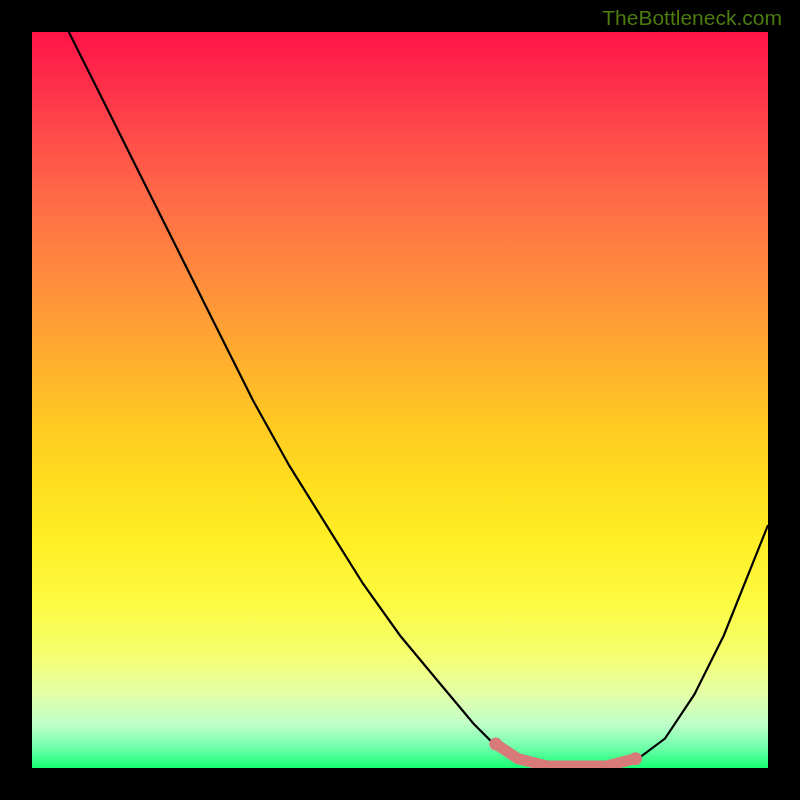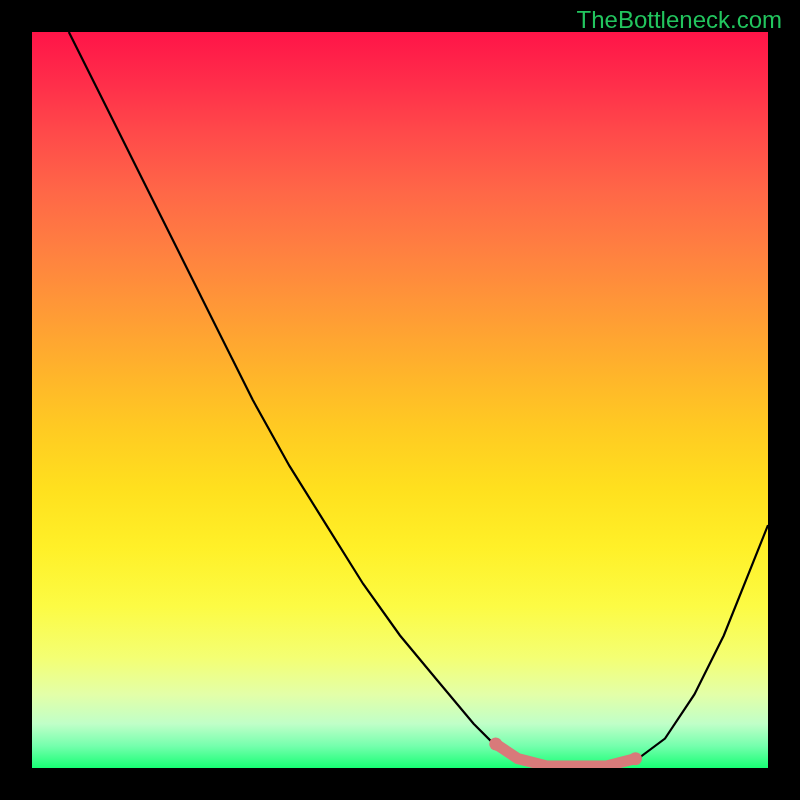--- a/index.html
+++ b/index.html
@@ -7,22 +7,22 @@
     width: 800px;
     height: 800px;
     background: #000;
     position: relative;
     font-family: Arial, sans-serif;
   }
   .watermark {
     position: absolute;
     top: 6px;
     right: 18px;
-    color: #22c55e;
-    font-size: 24px;
+    color: #4d7c0f;
+    font-size: 21px;
     font-weight: 500;
     z-index: 10;
     text-align: center;
   }
   .plot-area {
     position: absolute;
     left: 32px;
     top: 32px;
     width: 736px;
     height: 736px;

